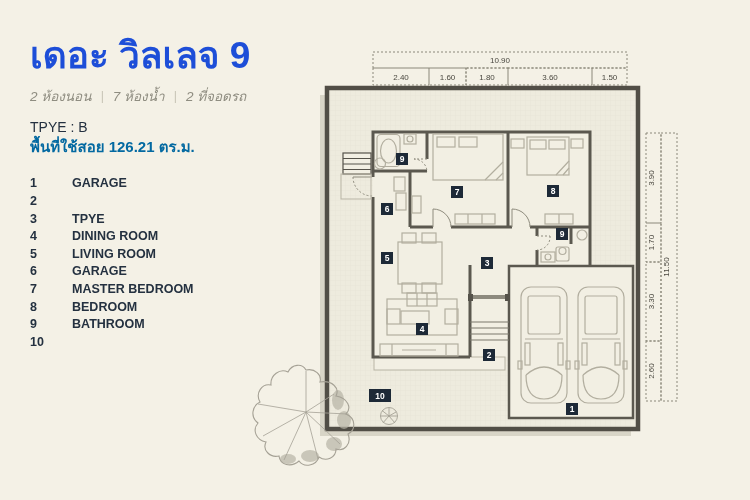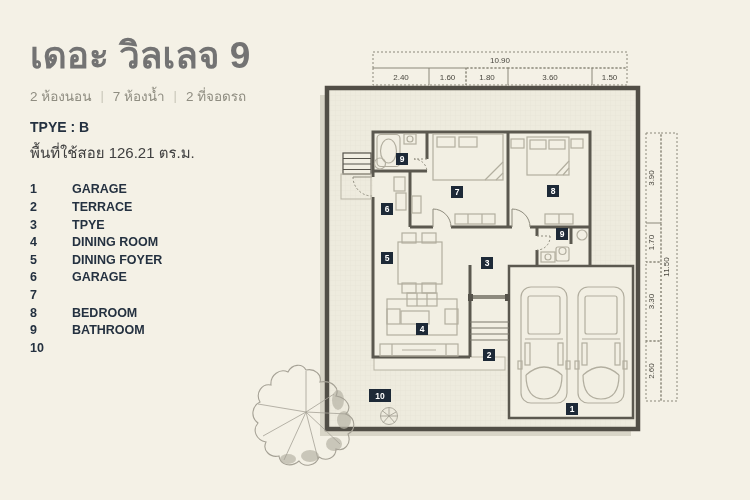--- a/index.html
+++ b/index.html
@@ -1,23 +1,23 @@
 <!DOCTYPE html>
 <html><head>
 <meta charset="utf-8">
 <style>
   html,body{margin:0;padding:0;}
   body{width:750px;height:500px;background:#f4f1e6;font-family:"Liberation Sans",sans-serif;position:relative;overflow:hidden;}
   .stage{position:absolute;inset:0;width:750px;height:500px;}
   .panel{position:absolute;left:30px;top:36px;width:290px;color:#243140;}
-  .title{font-size:37px;font-weight:bold;color:#737373;line-height:1.1;letter-spacing:0;}
-  .subtitle{margin-top:8px;font-size:13.5px;color:#8f8d81;display:flex;align-items:center;gap:9px;}
+  .title{font-size:37px;font-weight:bold;color:#1d4ed8;line-height:1.1;letter-spacing:0;}
+  .subtitle{margin-top:8px;font-size:13.5px;color:#8f8d81;display:flex;align-items:center;gap:9px;font-style:italic;}
   .subtitle .sep{color:#c9c6b8;font-size:13px;}
-  .typeline{margin-top:12px;font-size:14px;font-weight:bold;color:#243140;}
-  .arealine{margin-top:6px;font-size:15px;font-weight:normal;color:#404040;}
+  .typeline{margin-top:12px;font-size:14px;font-weight:normal;color:#243140;}
+  .arealine{font-size:15px;font-weight:bold;color:#0369a1;}
   .legend{margin-top:16px;}
   .legend-row{display:grid;grid-template-columns:42px 1fr;align-items:center;height:17.6px;font-size:12.5px;font-weight:bold;color:#243140;}
   svg text{font-family:"Liberation Sans",sans-serif;}
   .dimtxt{font-size:8px;fill:#4a4840;}
   .marker-txt{font-size:8.5px;font-weight:bold;fill:#ffffff;}
 </style>
 </head>
 <body>
 
 <div class="stage">
@@ -34,40 +34,40 @@
     <div class="typeline">TPYE : B</div>
     <div class="arealine">พื้นที่ใช้สอย 126.21 ตร.ม.</div>
 
     <div class="legend">
       <div class="legend-row">
           <span>1</span>
           <span>GARAGE</span>
         </div>
       <div class="legend-row">
           <span>2</span>
-          <span>TERRACE</span>
         </div>
       <div class="legend-row">
           <span>3</span>
           <span>TPYE</span>
         </div>
       <div class="legend-row">
           <span>4</span>
           <span>DINING ROOM</span>
         </div>
       <div class="legend-row">
           <span>5</span>
-          <span>DINING FOYER</span>
+          <span>LIVING ROOM</span>
         </div>
       <div class="legend-row">
           <span>6</span>
           <span>GARAGE</span>
         </div>
       <div class="legend-row">
           <span>7</span>
+          <span>MASTER BEDROOM</span>
         </div>
       <div class="legend-row">
           <span>8</span>
           <span>BEDROOM</span>
         </div>
       <div class="legend-row">
           <span>9</span>
           <span>BATHROOM</span>
         </div>
       <div class="legend-row">

